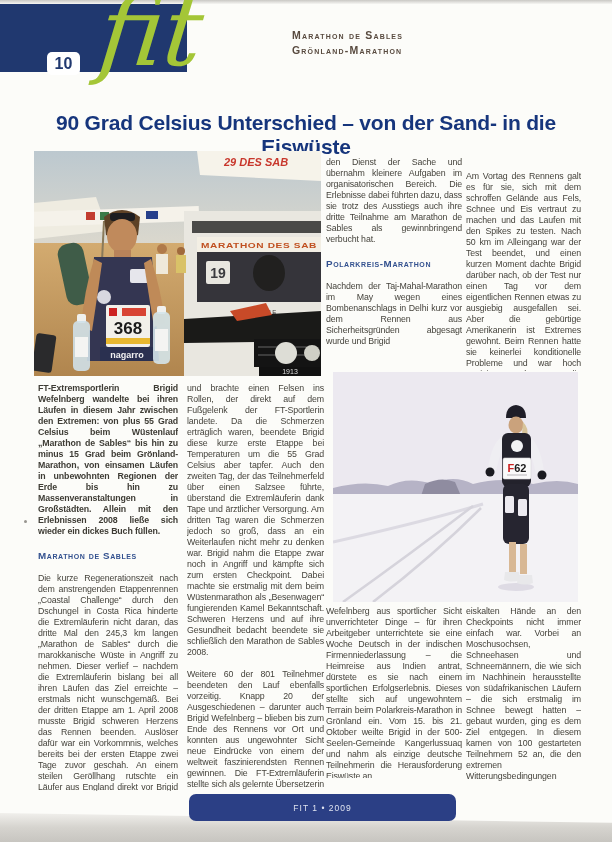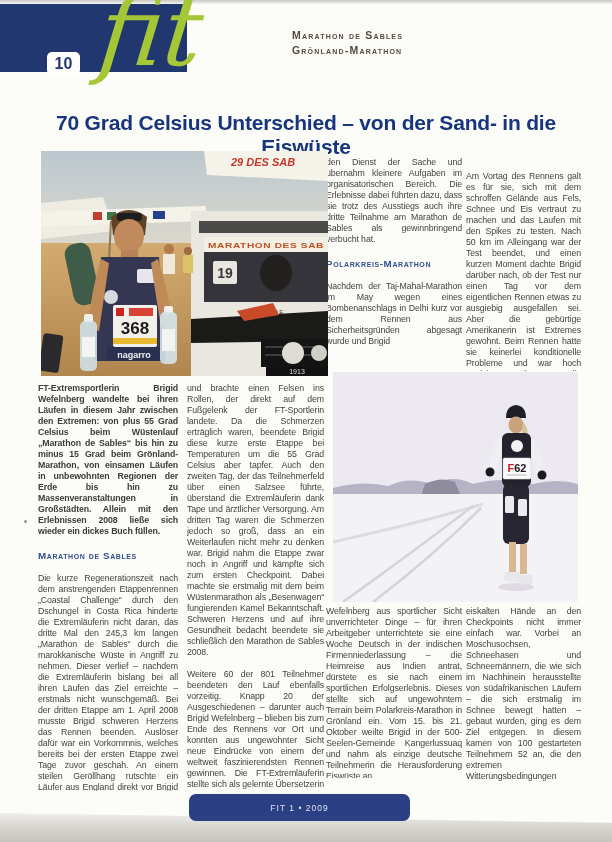--- a/index.html
+++ b/index.html
@@ -19,40 +19,40 @@
             transform:skewX(-6deg);}
   .signpost{position:absolute;left:187px;top:4px;width:125px;height:69px;z-index:3;
             border-radius:0 0 13px 13px;overflow:hidden;
             background:linear-gradient(110deg,#d3cfe6 0%,#a9a3cc 55%,#bcb8d8 100%);}
   .kicker{position:absolute;left:292px;top:28px;z-index:2;color:#584a3f;font-weight:bold;
           font-size:10.5px;line-height:15px;letter-spacing:1.2px;font-variant:small-caps;}
   .title{position:absolute;left:20px;top:111px;width:572px;text-align:center;z-index:2;
          color:#16357c;font-size:21px;font-weight:bold;letter-spacing:-0.2px;}
 
   
-  .desert-photo{position:absolute;left:41px;top:151px;width:315px;height:225px;z-index:3;overflow:hidden;}
+  .desert-photo{position:absolute;left:34px;top:151px;width:315px;height:225px;z-index:3;overflow:hidden;}
   .snow-photo{position:absolute;left:333px;top:372px;width:245px;height:230px;z-index:3;overflow:hidden;}
 
   
   .col{position:absolute;z-index:1;color:#45433c;font-size:8.8px;line-height:11px;
        text-align:justify;letter-spacing:-0.12px;overflow:hidden;}
   .col p{margin:0;}
   .col p + p{margin-top:11px;}
   .intro{font-weight:bold;color:#3e3c35;}
   .sect-head{color:#33518f;font-weight:bold;font-size:9.8px;letter-spacing:0.6px;
              font-variant:small-caps;margin:13px 0 12px 0;}
   #col1{left:38px;top:383px;width:140px;height:408px;}
   #col2{left:187px;top:383px;width:137px;height:408px;}
   #col3top{left:326px;top:157px;width:136px;height:204px;}
   #col4top{left:466px;top:171px;width:115px;height:200px;}
   #col3bot{left:326px;top:606px;width:136px;height:172px;}
   #col4bot{left:466px;top:606px;width:115px;height:176px;}
 
   
-  .footer-bar{position:absolute;left:189px;top:794px;width:221px;height:27px;z-index:6;
+  .footer-bar{position:absolute;left:189px;top:794px;width:267px;height:27px;z-index:6;
               background:#2b3f85;border-radius:7px;display:flex;align-items:center;justify-content:center;}
   .footer-text{color:#dfe3f0;font-size:8.5px;letter-spacing:1px;}
   .bottom-shadow{position:absolute;left:0;top:809px;width:612px;height:33px;z-index:5;
                  background:linear-gradient(to bottom,#f8f7f4 0%,#d6d4cf 55%,#c7c5c0 100%);
                  clip-path:polygon(0 12%,100% 42%,100% 100%,0 100%);}
   .speck{position:absolute;left:24px;top:520px;width:3px;height:3px;background:#97958f;
          border-radius:50%;z-index:2;}
 </style>
 </head>
 <body>
@@ -66,21 +66,21 @@
     <span>10</span>
   </div>
   <div class="fit-logo">fit</div>
 
 
   <div class="kicker">
     <div>Marathon de Sables</div>
     <div>Grönland-Marathon</div>
   </div>
 
-  <h1 class="title" style="margin:0;">70 Grad Celsius Unterschied – von der Sand- in die Eiswüste</h1>
+  <h1 class="title" style="margin:0;">90 Grad Celsius Unterschied – von der Sand- in die Eiswüste</h1>
 
   <div class="desert-photo">
     <svg width="287" height="225" viewBox="0 0 287 225">
       <defs>
         <linearGradient id="sky" x1="0" y1="0" x2="0" y2="1">
           <stop offset="0" stop-color="#bcc8cf"></stop>
             <stop offset="1" stop-color="#ddd9cd"></stop>
         </linearGradient>
         <linearGradient id="sand" x1="0" y1="0" x2="0" y2="1">
           <stop offset="0" stop-color="#d3ab70"></stop>

